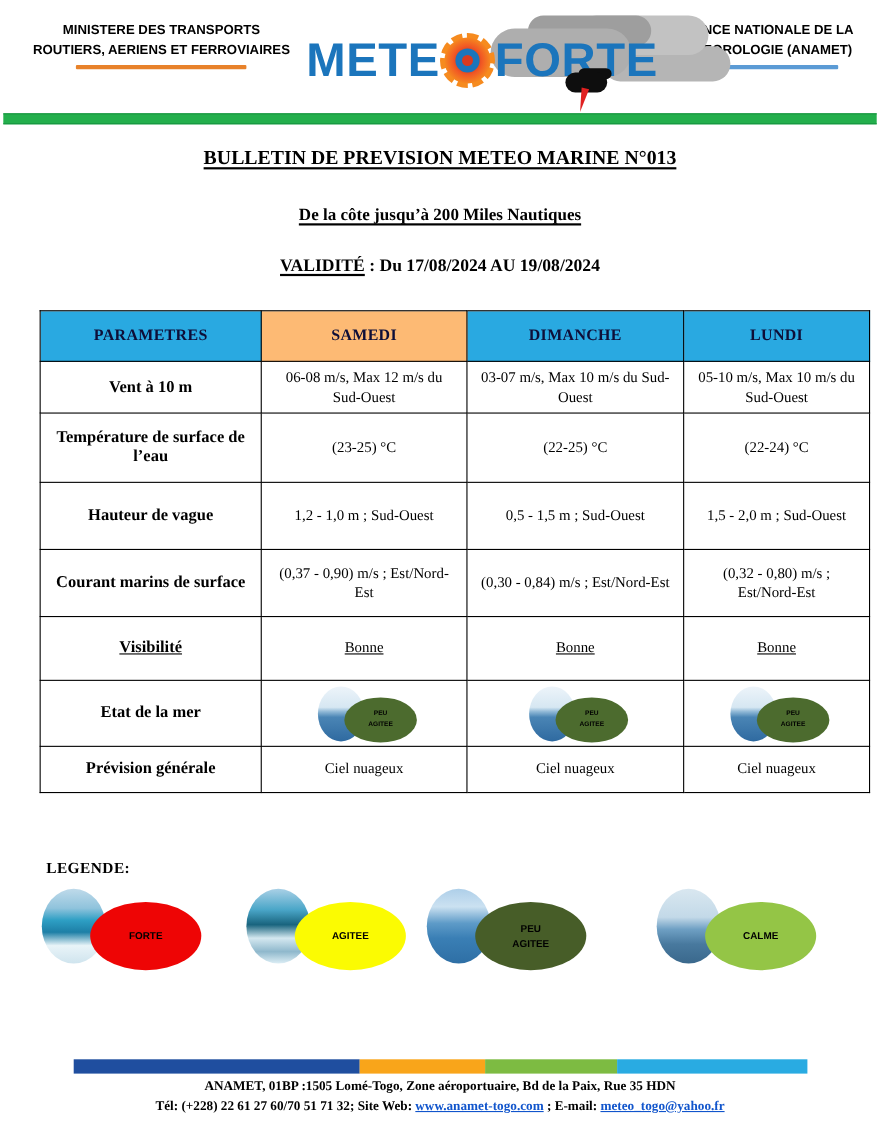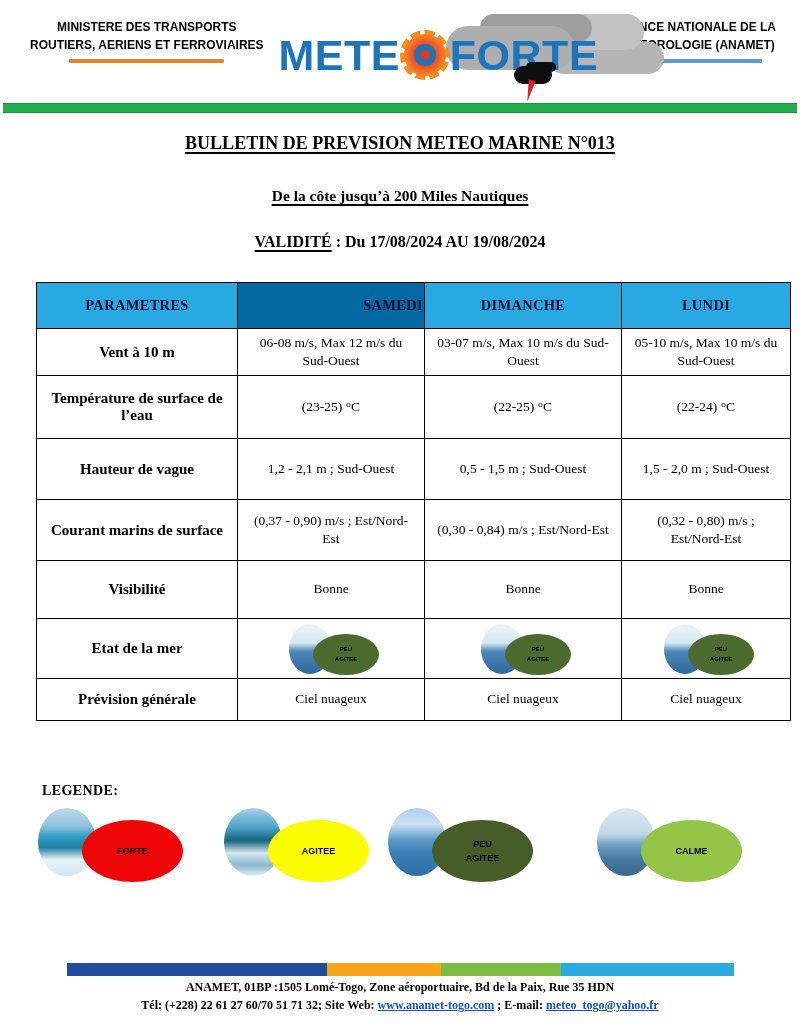--- a/index.html
+++ b/index.html
@@ -47,21 +47,21 @@
   
   .marine-table { position:absolute; top:282px; left:36px; width:754px;
                   border-collapse:collapse; table-layout:fixed; }
   .marine-table col.c0 { width:201px; } .marine-table col.c1 { width:187px; }
   .marine-table col.c2 { width:197px; } .marine-table col.c3 { width:169px; }
   .marine-table th, .marine-table td { border:1.6px solid #000; text-align:center; vertical-align:middle; }
   .marine-table th { height:43px; font-size:14.5px; color:#0E0E38; letter-spacing:0.3px; }
   td.param { font-weight:bold; font-size:15px; padding:12px 8px; }
   td.val { font-size:13.5px; padding:2px 10px; line-height:1.35; }
   tr.rh1 { height:47px; } tr.rh2 { height:63px; } tr.rh3 { height:61px; } tr.rh4 { height:61px; }
-  tr.rh5 { height:58px; } tr.rh6 { height:60px; } tr.rh7 { height:35px; }
+  tr.rh5 { height:58px;text-decoration:underline; } tr.rh6 { height:60px; } tr.rh7 { height:35px; }
 
   .sea-state { position:relative; width:100px; height:52px; margin:0 auto; }
   .sea-photo-sm { position:absolute; left:8px; top:1px; width:42px; height:50px; border-radius:50%;
        background:linear-gradient(180deg,#EDF4FA 0%,#D6E7F2 38%,#8FB8D6 46%,#4A85B5 56%,#2F6AA0 100%); }
   .sea-oval-sm { position:absolute; left:32px; top:11px; width:66px; height:41px; border-radius:50%;
        display:flex; align-items:center; justify-content:center; text-align:center;
        font-family:"Liberation Sans", sans-serif; font-weight:bold; font-size:6px; line-height:1.7; color:#000; }
   .oval-text { display:inline-block; width:32px; }
 
   
@@ -135,39 +135,39 @@
   <table class="marine-table">
     <colgroup>
         <col class="c0">
         <col class="c1">
         <col class="c2">
         <col class="c3">
       </colgroup>
     <tbody>
         <tr>
       <th style="background-color: rgb(41, 169, 225);">PARAMETRES</th>
-      <th style="background-color: #0369a1; text-align: right;">SAMEDI</th>
+      <th style="background-color: #fdba74;">SAMEDI</th>
       <th style="background-color: rgb(41, 169, 225);">DIMANCHE</th>
       <th style="background-color: rgb(41, 169, 225);">LUNDI</th>
     </tr>
     <tr class="rh1">
       <td class="param">Vent à 10 m</td>
       <td class="val">06-08 m/s, Max 12 m/s du Sud-Ouest</td>
       <td class="val">03-07 m/s, Max 10 m/s du Sud-Ouest</td>
       <td class="val">05-10 m/s, Max 10 m/s du Sud-Ouest</td>
     </tr>
     <tr class="rh2">
       <td class="param">Température de surface de l’eau</td>
       <td class="val">(23-25) °C</td>
       <td class="val">(22-25) °C</td>
       <td class="val">(22-24) °C</td>
     </tr>
     <tr class="rh3">
       <td class="param">Hauteur de vague</td>
-      <td class="val">1,2 - 2,1 m ; Sud-Ouest</td>
+      <td class="val">1,2 - 1,0 m ; Sud-Ouest</td>
       <td class="val">0,5 - 1,5 m ; Sud-Ouest</td>
       <td class="val">1,5 - 2,0 m ; Sud-Ouest</td>
     </tr>
     <tr class="rh4">
       <td class="param">Courant marins de surface</td>
       <td class="val">(0,37 - 0,90) m/s ; Est/Nord-Est</td>
       <td class="val">(0,30 - 0,84) m/s ; Est/Nord-Est</td>
       <td class="val">(0,32 - 0,80) m/s ; Est/Nord-Est</td>
     </tr>
     <tr class="rh5">

